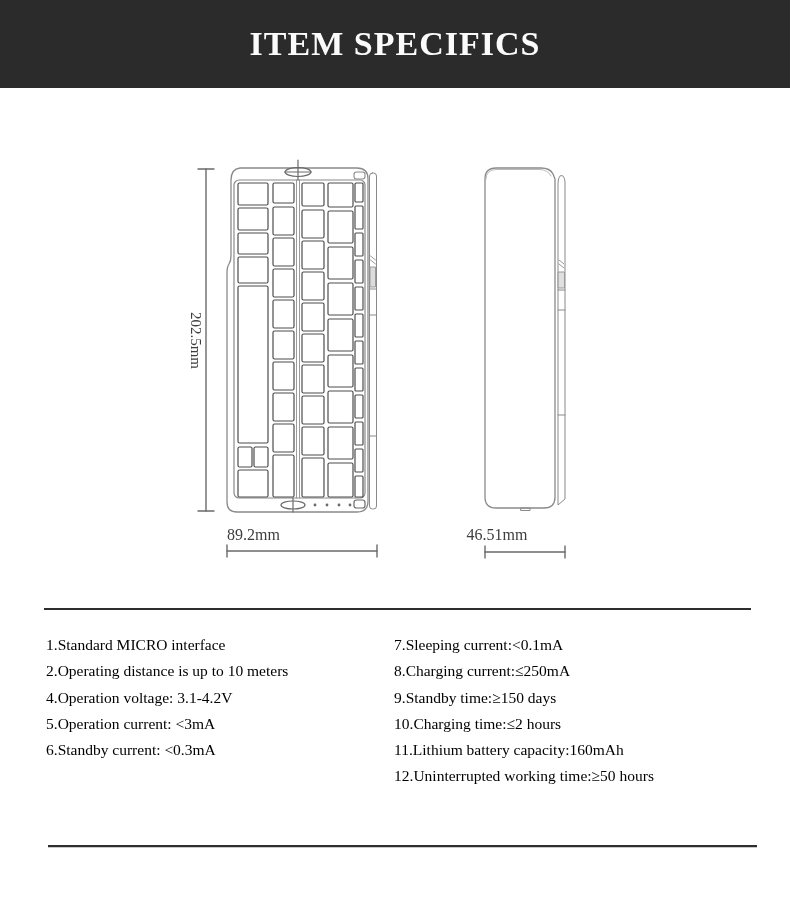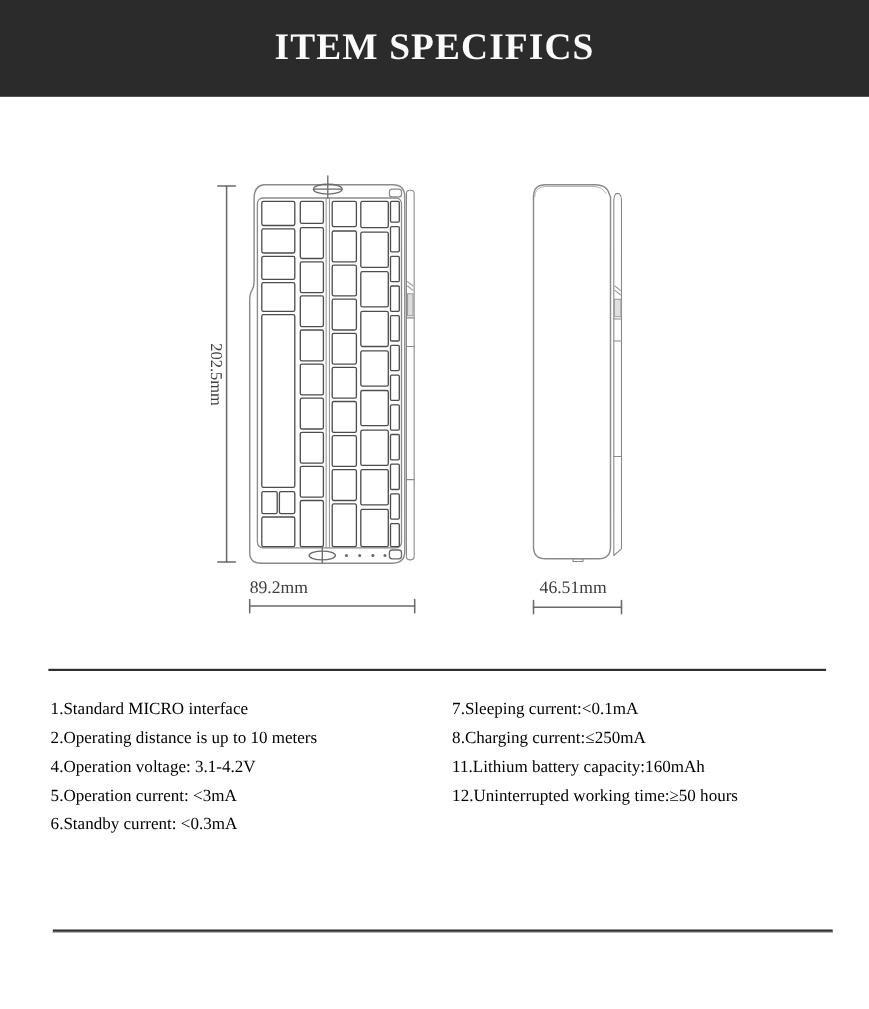--- a/index.html
+++ b/index.html
@@ -19,29 +19,29 @@
   .diagram{position:absolute;left:0;top:88px;width:790px;height:497px;}
   .diagram svg{position:absolute;left:0;top:0;}
   .dim{
     position:absolute;color:#3d3d3d;font-size:15px;white-space:nowrap;
   }
   .dim-v{
     left:162px;top:244px;width:66px;height:17px;text-align:center;
     transform:rotate(90deg);transform-origin:center;
   }
   .dim-w1{left:227px;top:438px;width:150px;font-size:16px;}
-  .dim-w2{left:478px;top:438px;width:86px;text-align:center;font-size:16px;}
+  .dim-w2{left:454px;top:438px;width:86px;text-align:center;font-size:16px;}
   
   .rule{position:absolute;background:#2e2e2e;height:2px;}
   .rule-top{left:44px;top:608px;width:707px;}
   .rule-bottom{left:48px;top:845px;width:709px;border-bottom:1px solid #c9c9c9;}
   
   .specs-col{position:absolute;top:632px;}
   .specs-col.left{left:46px;}
-  .specs-col.right{left:411px;}
+  .specs-col.right{left:394px;}
   .spec-line{
     font-size:15.5px;line-height:26.3px;color:#000000;white-space:nowrap;
   }
 </style>
 </head>
 <body>
 
 <div class="page">
 
   <header class="banner">
@@ -192,20 +192,22 @@
     <div class="specs-col left">
       <div class="spec-line">1.Standard MICRO interface</div>
       <div class="spec-line">2.Operating distance is up to 10 meters</div>
       <div class="spec-line">4.Operation voltage: 3.1-4.2V</div>
       <div class="spec-line">5.Operation current: &lt;3mA</div>
       <div class="spec-line">6.Standby current: &lt;0.3mA</div>
     </div>
     <div class="specs-col right">
       <div class="spec-line">7.Sleeping current:&lt;0.1mA</div>
       <div class="spec-line">8.Charging current:≤250mA</div>
+      <div class="spec-line">9.Standby time:≥150 days</div>
+      <div class="spec-line">10.Charging time:≤2 hours</div>
       <div class="spec-line">11.Lithium battery capacity:160mAh</div>
       <div class="spec-line">12.Uninterrupted working time:≥50 hours</div>
     </div>
   </section>
 
   <div class="rule rule-bottom"></div>
 
 </div>
 
 </body></html>

